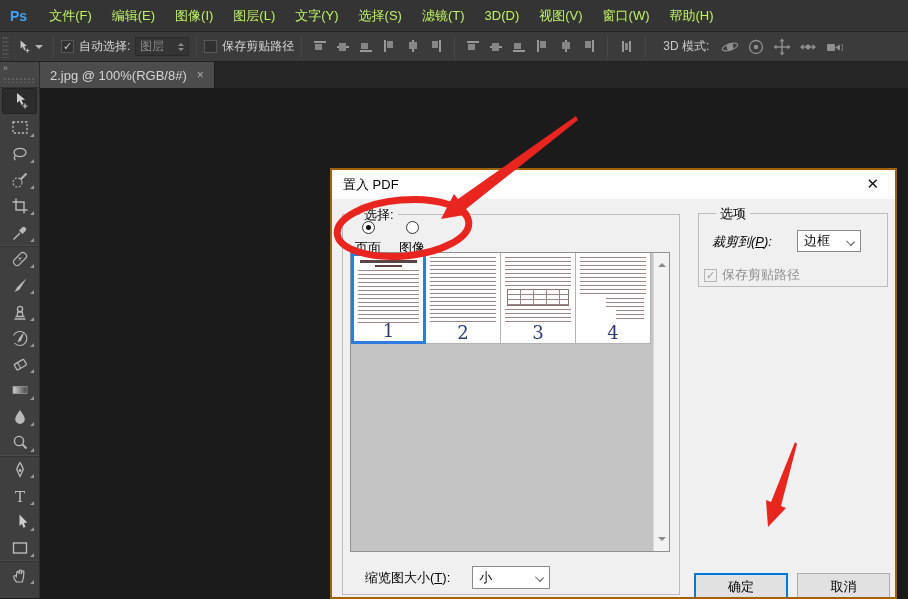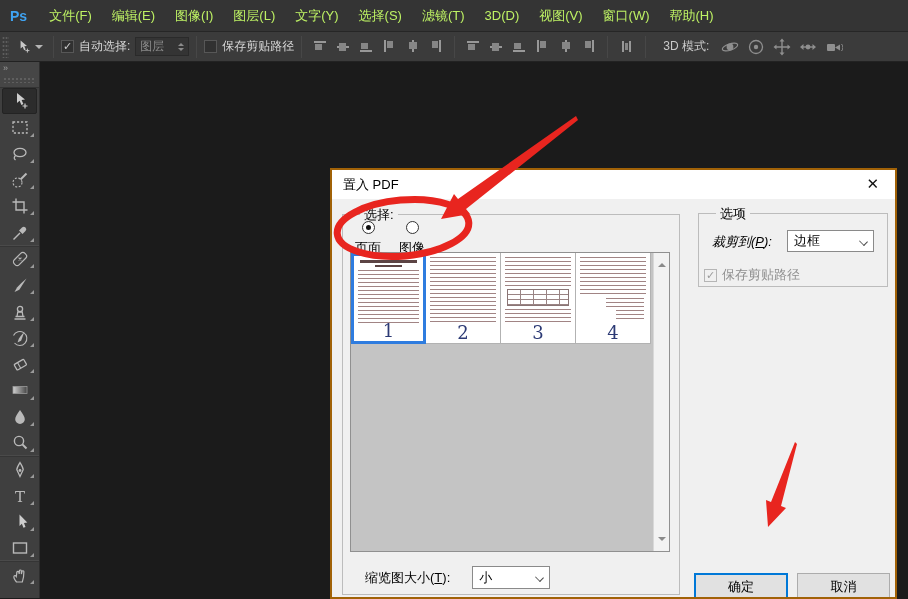--- a/index.html
+++ b/index.html
@@ -114,21 +114,21 @@
   .scroll-arr.up { top:6px; border-bottom-color:#8a8a8a; }
   .scroll-arr.down { bottom:6px; border-top-color:#8a8a8a; }
 
   .size-row { position:absolute; left:22px; top:351px; display:flex; align-items:center;gap:15px; }
   .combo { background:#fff; border:1px solid #8a8a8a; height:23px; display:flex;
            align-items:center; padding:0 20px 0 6px; position:relative; font-size:13px; }
   .combo .chev { position:absolute; right:6px; top:7px; width:7px; height:7px;
                  border-right:1.6px solid #4a4a4a; border-bottom:1.6px solid #4a4a4a;
                  transform:rotate(45deg) scale(1,.8); }
   .combo-size { width:78px; margin-left:7px; }
-  .combo-crop { position:absolute; left:88px; top:16px; width:87px; height:22px; }
+  .combo-crop { position:absolute; left:98px; top:16px; width:64px; height:22px; }
   .crop-label { position:absolute; left:13px; top:19px;font-style:italic; }
   .chk-row { position:absolute; left:5px; top:52px; display:flex; align-items:center; gap:5px;
              color:#8f8f8f; }
   .cbx-dis { width:13px; height:13px; border:1px solid #b5b5b5; background:#f0f0f0; color:#9a9a9a;
              font-size:11px; line-height:11px; text-align:center; }
   .u { text-decoration:underline; }
 
   .btn { position:absolute; top:374px; height:27px; background:#e1e1e1; font-size:13px;
          text-align:center; font-family:inherit; }
   .btn-ok { left:362px; width:94px; border:2px solid #0078d7; }
@@ -353,20 +353,26 @@
             </svg>
         </li>
         <li class="tool fly gsep">
           <svg width="20" height="20" viewBox="0 0 20 20">
               <path d="M6.5 17 c-1.8-2.2-3-5-2.4-6 .5-.8 1.7-.4 2.2.5 L6.9 7.2 c-.1-1 1.6-1.3 1.9-.2 l.4 2 .2-3.2 c.1-1.1 1.8-1.1 1.9 0 l.1 3.2 .6-2.6 c.3-1 1.9-.8 1.9.3 0 2.8-.3 6.6-1.6 10.3z" fill="none" stroke="#b9b9b9" stroke-width="1.2"></path>
             </svg>
         </li>
       </ul>
     </div>
     <div class="content">
+      <div class="tabbar">
+        <div class="tab">
+          <span>2.jpg @ 100%(RGB/8#)</span>
+          <span class="tab-close">×</span>
+        </div>
+      </div>
       <div class="canvas"></div>
     </div>
   </div>
 
   <div class="dialog">
     <div class="dlg-title">
       <span>置入 PDF</span>
       <span class="dlg-close">✕</span>
     </div>
     <div class="dlg-body">

